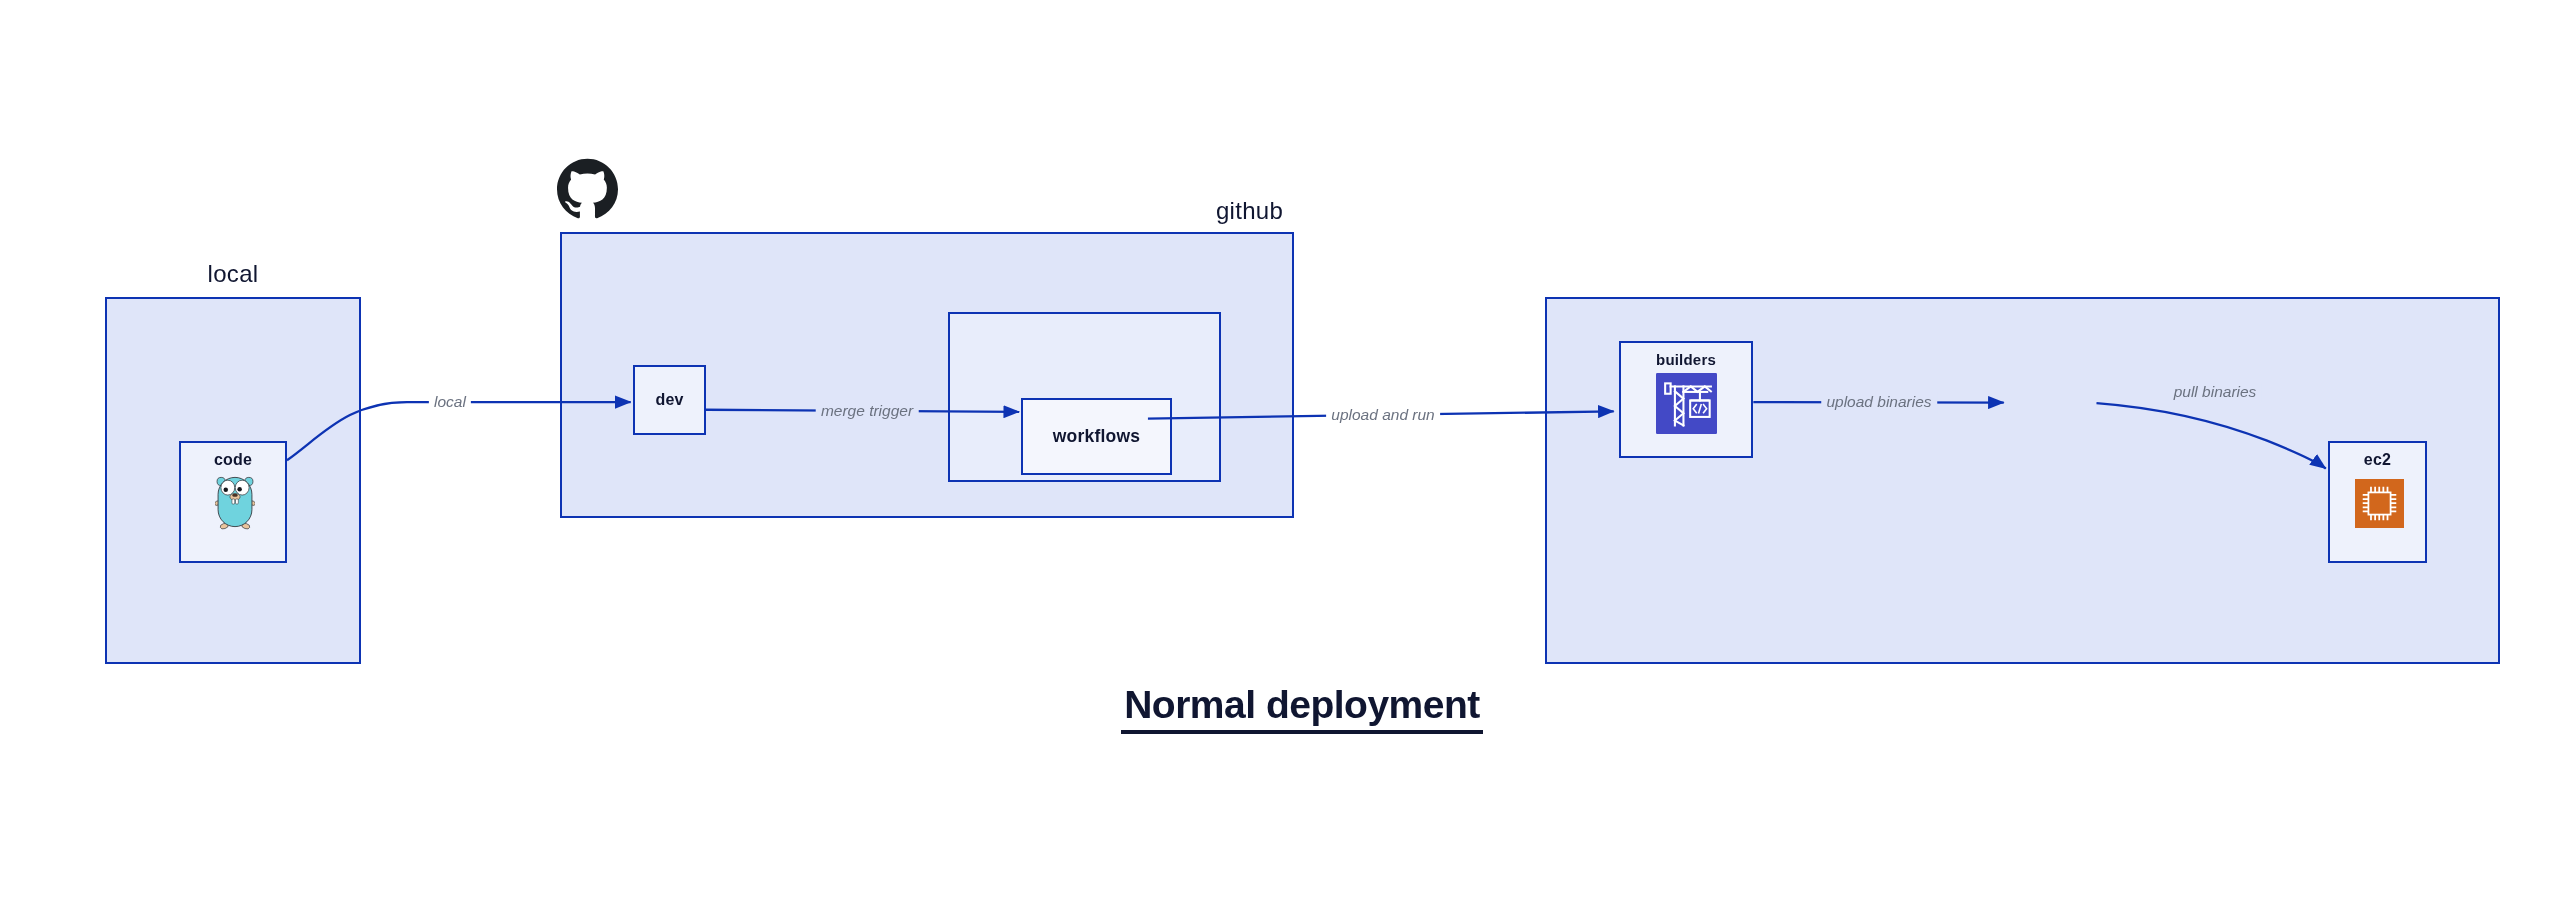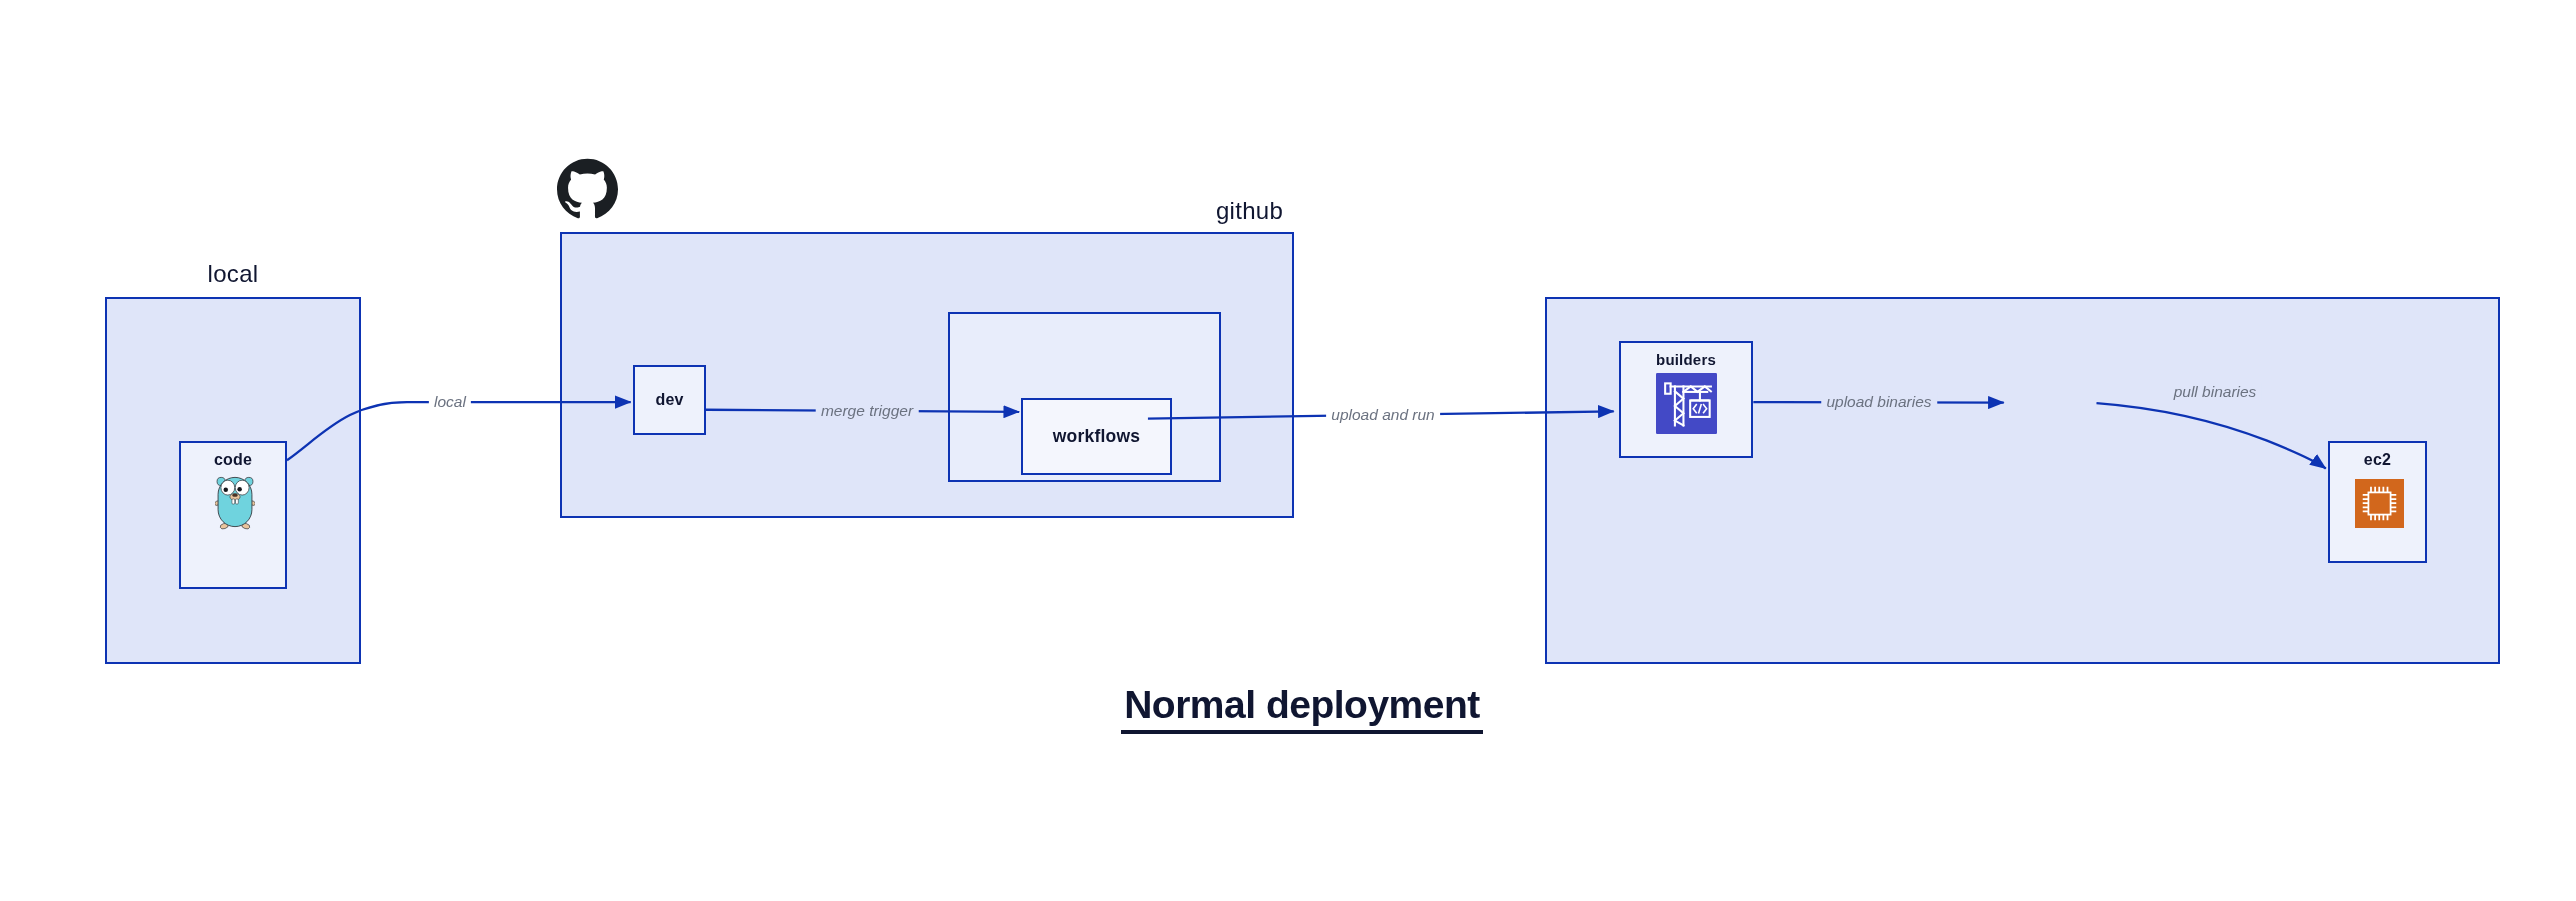--- a/index.html
+++ b/index.html
@@ -129,21 +129,21 @@
   </div>
 
   <div class="ctr" style="left:105px;top:297px;width:256px;height:367px;"></div>
 
   <div class="ctr" style="left:560px;top:232px;width:734px;height:286px;"></div>
 
   <div class="ctr mid" style="left:948px;top:312px;width:273px;height:170px;"></div>
 
   <div class="ctr" style="left:1545px;top:297px;width:955px;height:367px;"></div>
 
-  <div class="node" style="left:179px;top:441px;width:108px;height:148px;">
+  <div class="node" style="left:179px;top:441px;width:108px;height:122px;">
     <div class="node-label top">code</div>
     <div class="icon-abs" style="left:34px;top:31px;width:40px;height:56px;">
       <svg viewBox="0 0 78 108" width="40" height="56" aria-hidden="true">
 
         <circle cx="12" cy="14" r="8" fill="var(--gopher-teal)" stroke="#3a3f44" stroke-width="1.6"></circle>
         <circle cx="66" cy="14" r="8" fill="var(--gopher-teal)" stroke="#3a3f44" stroke-width="1.6"></circle>
 
         <ellipse cx="5" cy="56" rx="6" ry="4" fill="var(--gopher-tan)" stroke="#3a3f44" stroke-width="1.3" transform="rotate(-25 5 56)"></ellipse>
         <ellipse cx="73" cy="56" rx="6" ry="4" fill="var(--gopher-tan)" stroke="#3a3f44" stroke-width="1.3" transform="rotate(25 73 56)"></ellipse>
 

